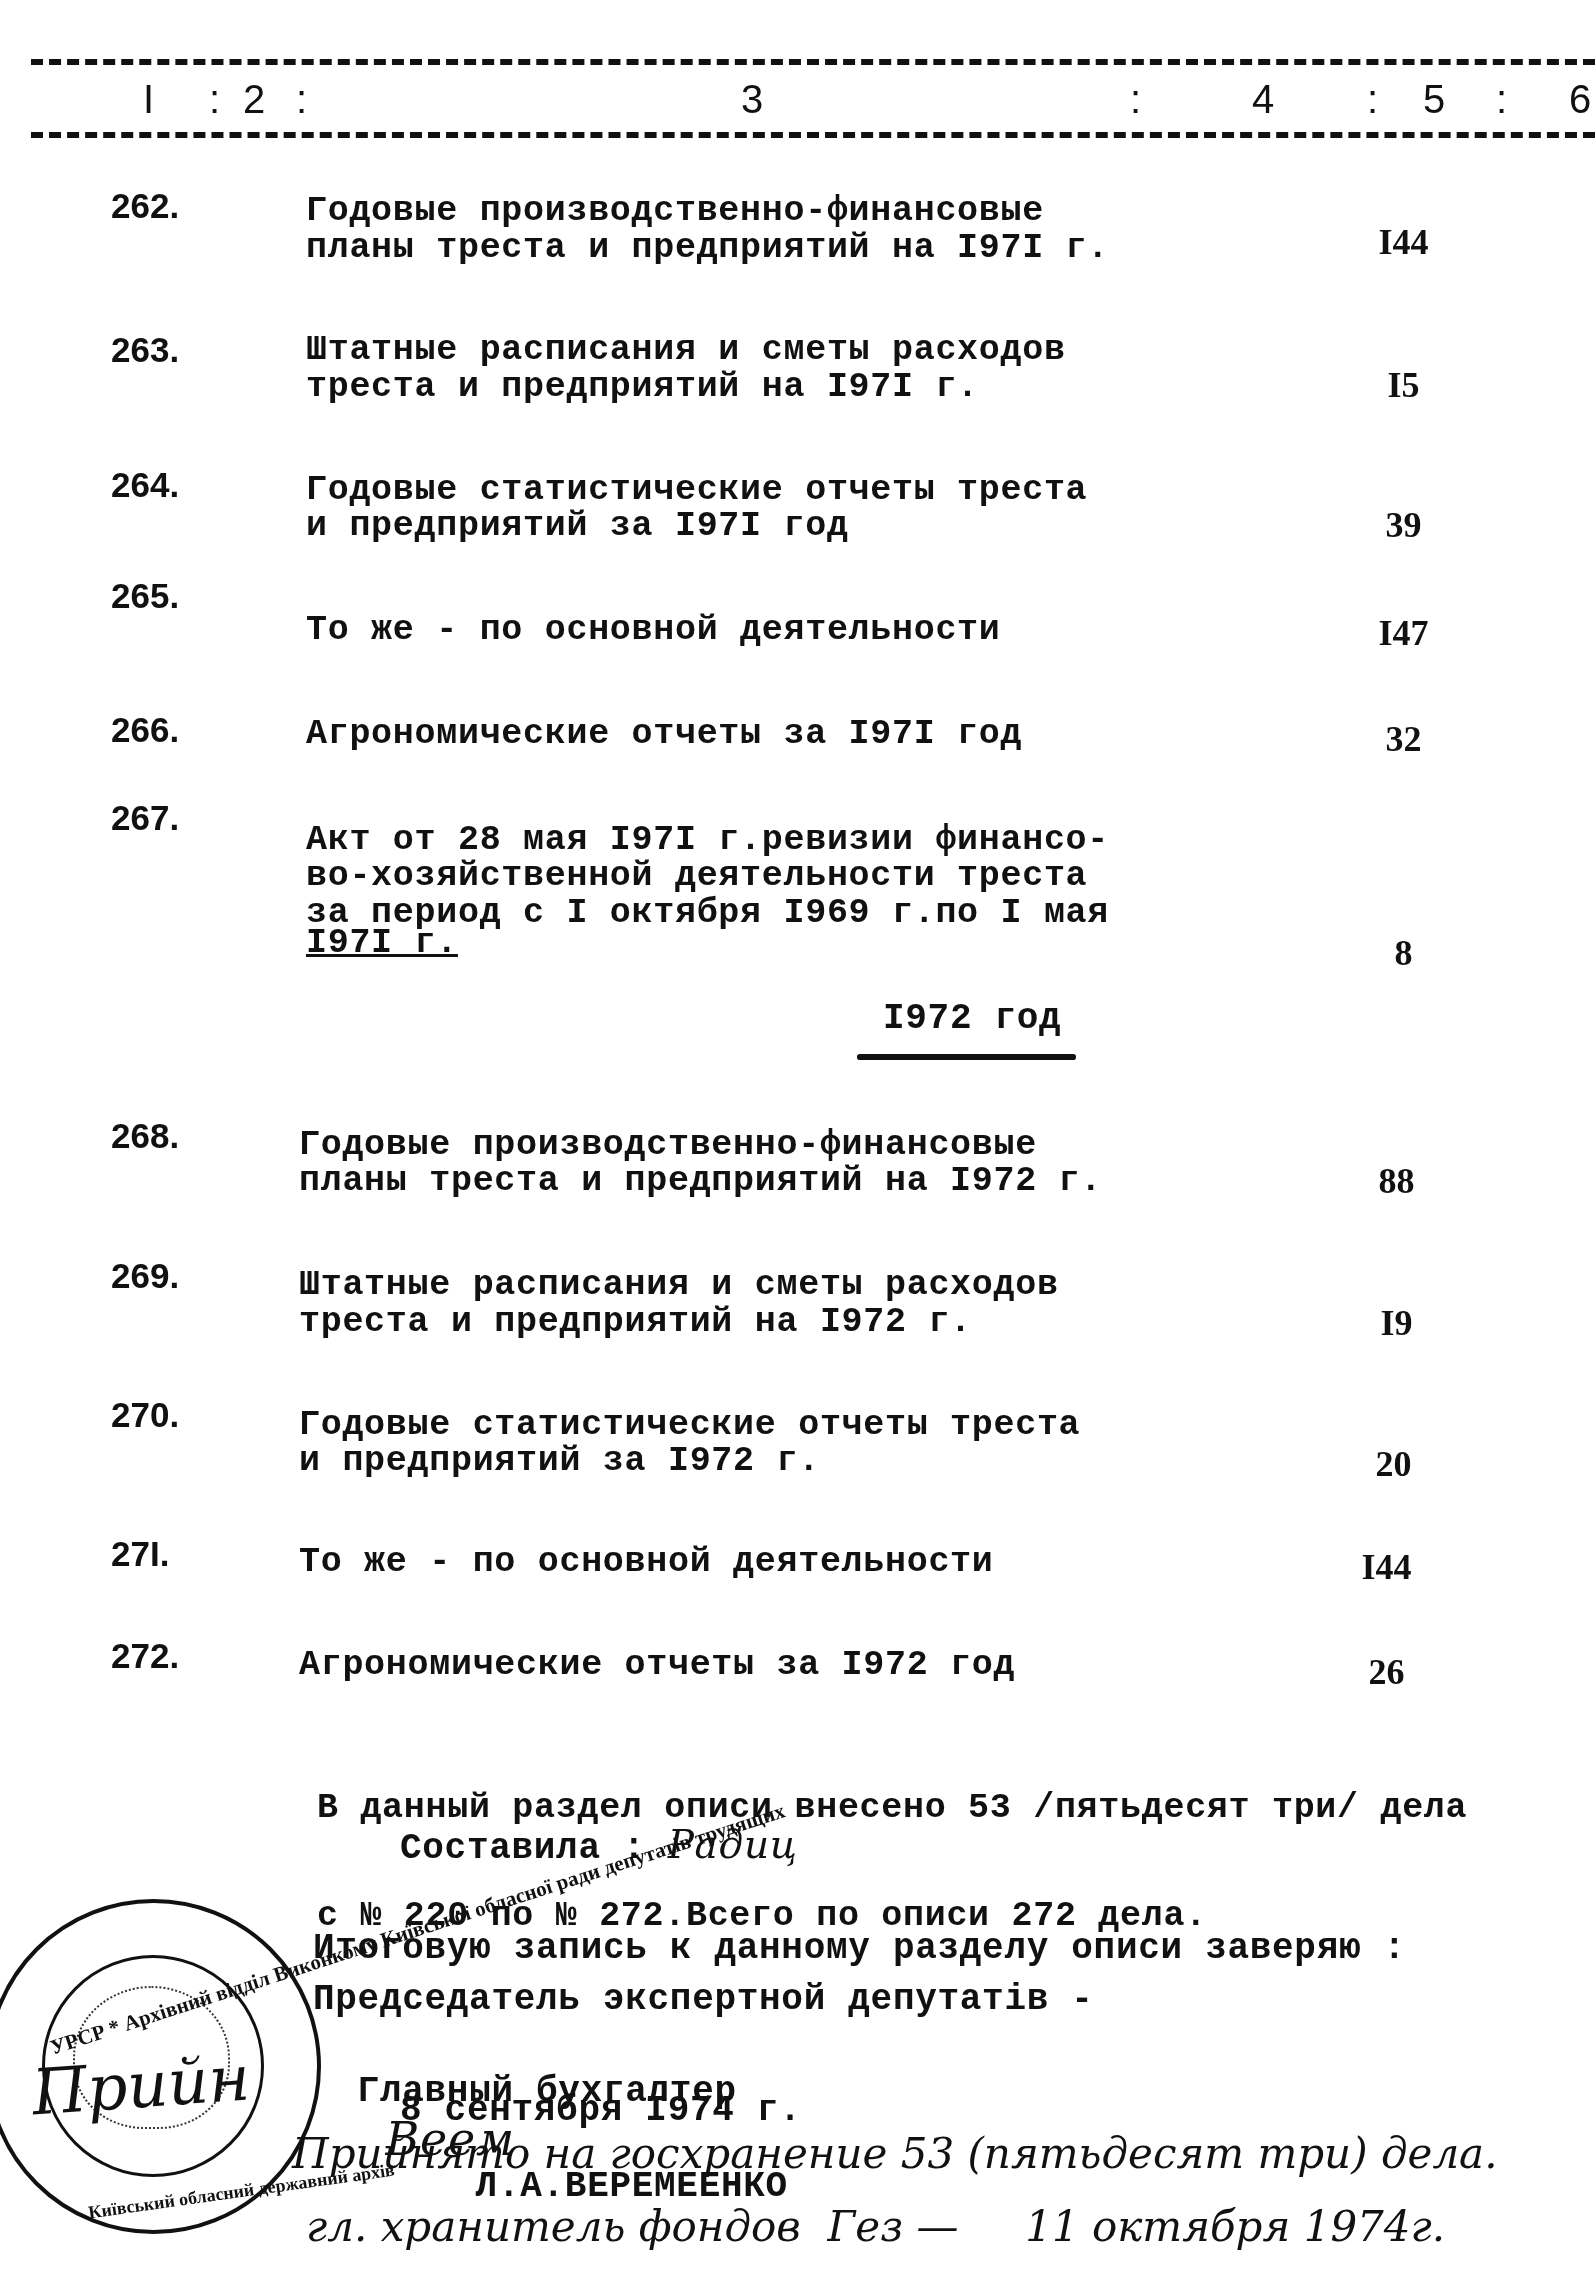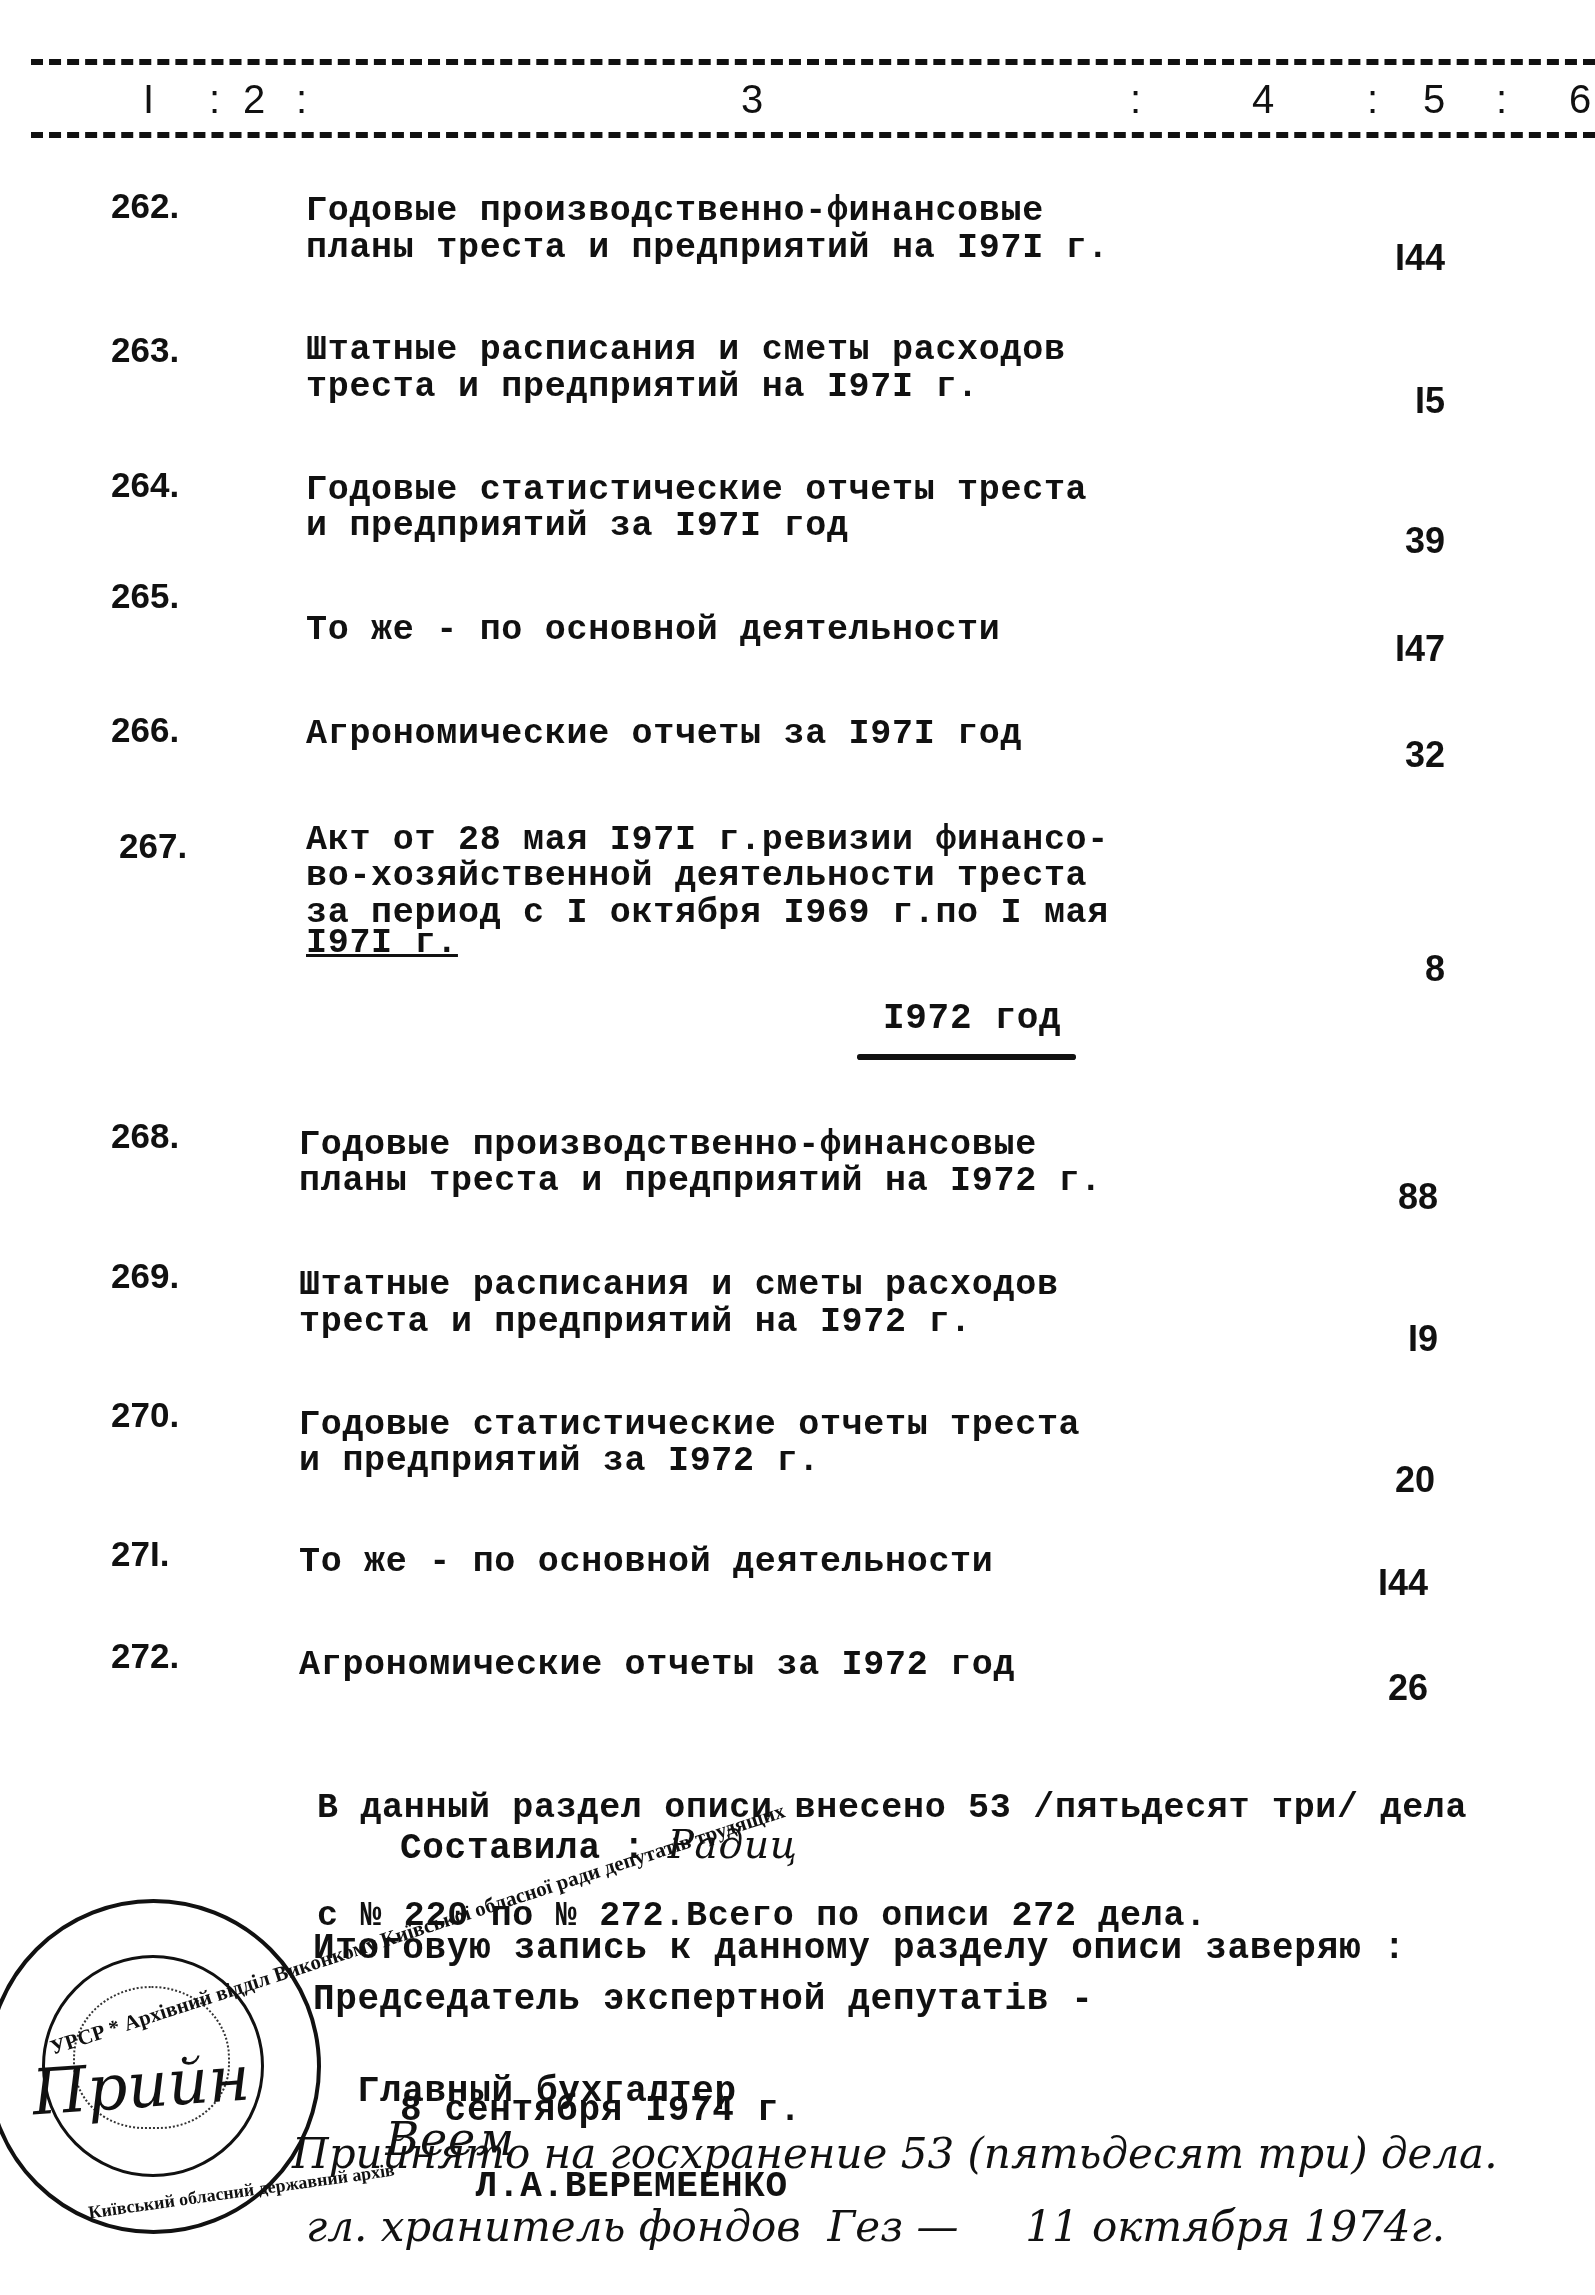--- a/index.html
+++ b/index.html
@@ -9,21 +9,21 @@
     color: #111111;
   }
   .tw { font-family: "Liberation Mono", "DejaVu Sans Mono", monospace; font-weight: bold; letter-spacing: 0.7px; }
   .rule {
     position: absolute; left: 31px; width: 1564px; height: 0;
     border-top: 6.3px dashed #111;
   }
   .hdr { position: absolute; top: 77px; font-size: 40px; font-family: "Liberation Sans", sans-serif; }
   .num { position: absolute; left: 111px; font-size: 35px; font-family: "Liberation Sans", sans-serif; font-weight: bold; }
   .desc { position: absolute; left: 306px; font-size: 35px; line-height: 36px; white-space: pre; }
-  .qty { position: absolute; width: 83px; text-align: right; right: 150px; font-size: 36px; font-family: Liberation Sans, sans-serif; font-weight: bold; margin-top: 16px; }
+  .qty { position: absolute; width: 83px; text-align: center; right: 150px; font-size: 36px; font-family: Liberation Serif, serif; font-weight: bold; }
   .year { position: absolute; left: 883px; top: 998px; font-size: 36px; }
   .yearline { position: absolute; left: 857px; top: 1054px; width: 219px; height: 5.6px; background: #111; border-radius: 2.8px; }
   .summary { position: absolute; left: 317px; top: 1718px; font-size: 35px; line-height: 36px; white-space: pre; }
   .compiled { position: absolute; left: 400px; top: 1822px; font-size: 36px; }
   .hand { font-family: "DejaVu Serif", serif; font-style: italic; font-weight: normal; font-size: 39px; }
   .cert { position: absolute; left: 313px; font-size: 36px; white-space: pre; }
   .handline { position: absolute; font-family: "DejaVu Serif", serif; font-style: italic; font-size: 42px; white-space: pre; }
   .stamp {
     position: absolute; left: -14px; top: 1899px; width: 327px; height: 327px;
     border: 4.2px solid #111; border-radius: 50%;
@@ -85,21 +85,21 @@
   <span class="qty" style="top:612px;">I47</span>
 </div>
 
 <div>
   <span class="num" style="top:710px;">266.</span>
   <span class="desc tw" style="top:716px;">Агрономические отчеты за I97I год</span>
   <span class="qty" style="top:718px;">32</span>
 </div>
 
 <div>
-  <span class="num" style="top:826px;margin-left:8px;">267.</span>
+  <span class="num" style="top:798px;">267.</span>
   <span class="desc tw" style="top:822px;">Акт от 28 мая I97I г.ревизии финансо-</span>
   <span class="desc tw" style="top:858px;">во-хозяйственной деятельности треста</span>
   <span class="desc tw" style="top:895px;">за период с I октября I969 г.по I мая</span>
   <span class="desc tw" style="top:925px;text-decoration:underline;">I97I г.</span>
   <span class="qty" style="top:932px;">8</span>
 </div>
 
 <span class="year tw">I972 год</span>
 <div class="yearline"></div>
 

